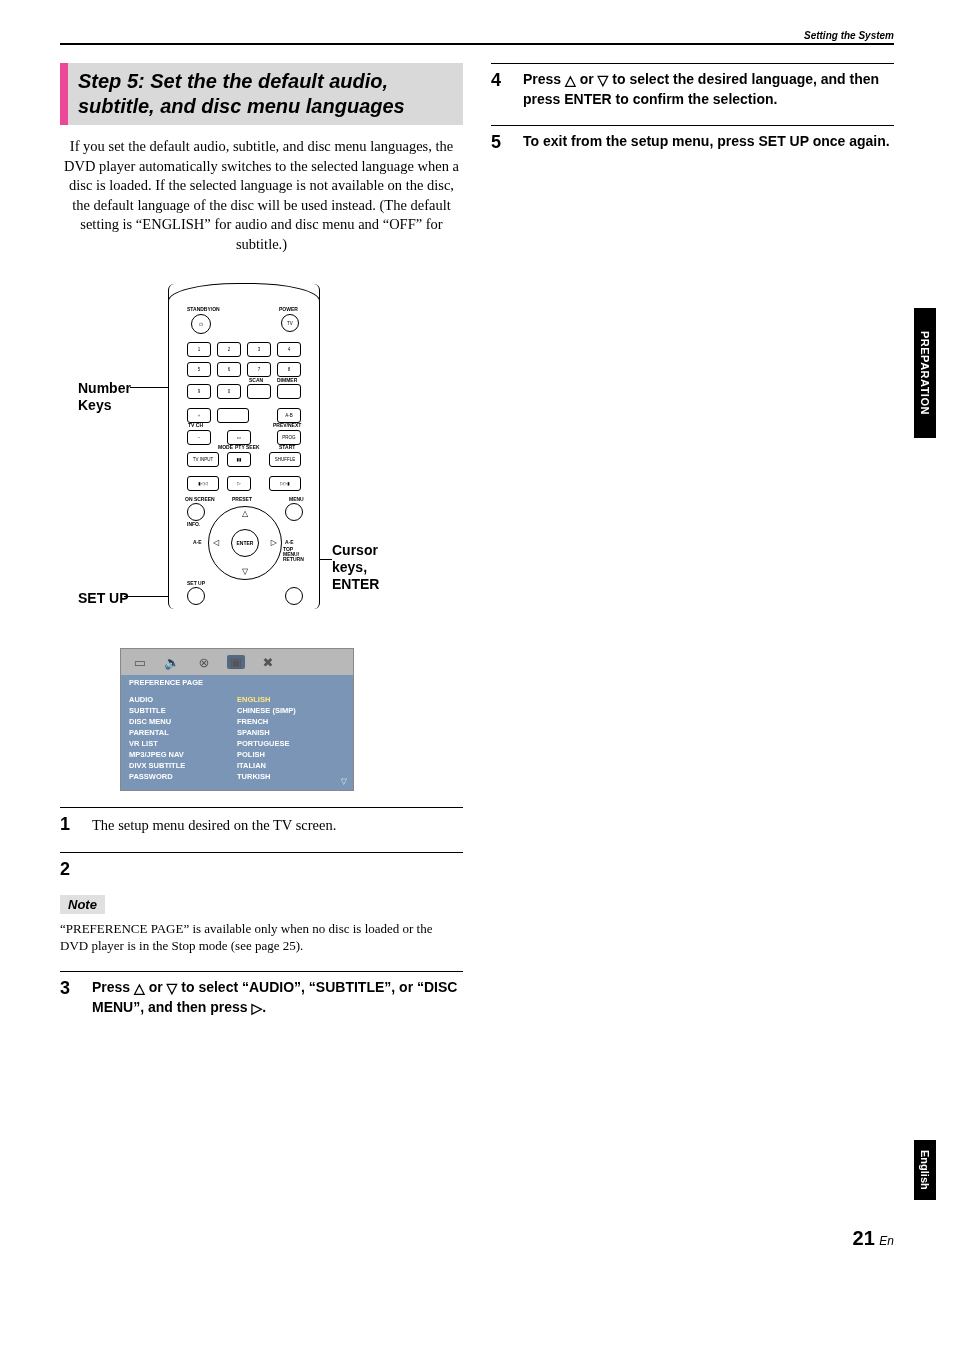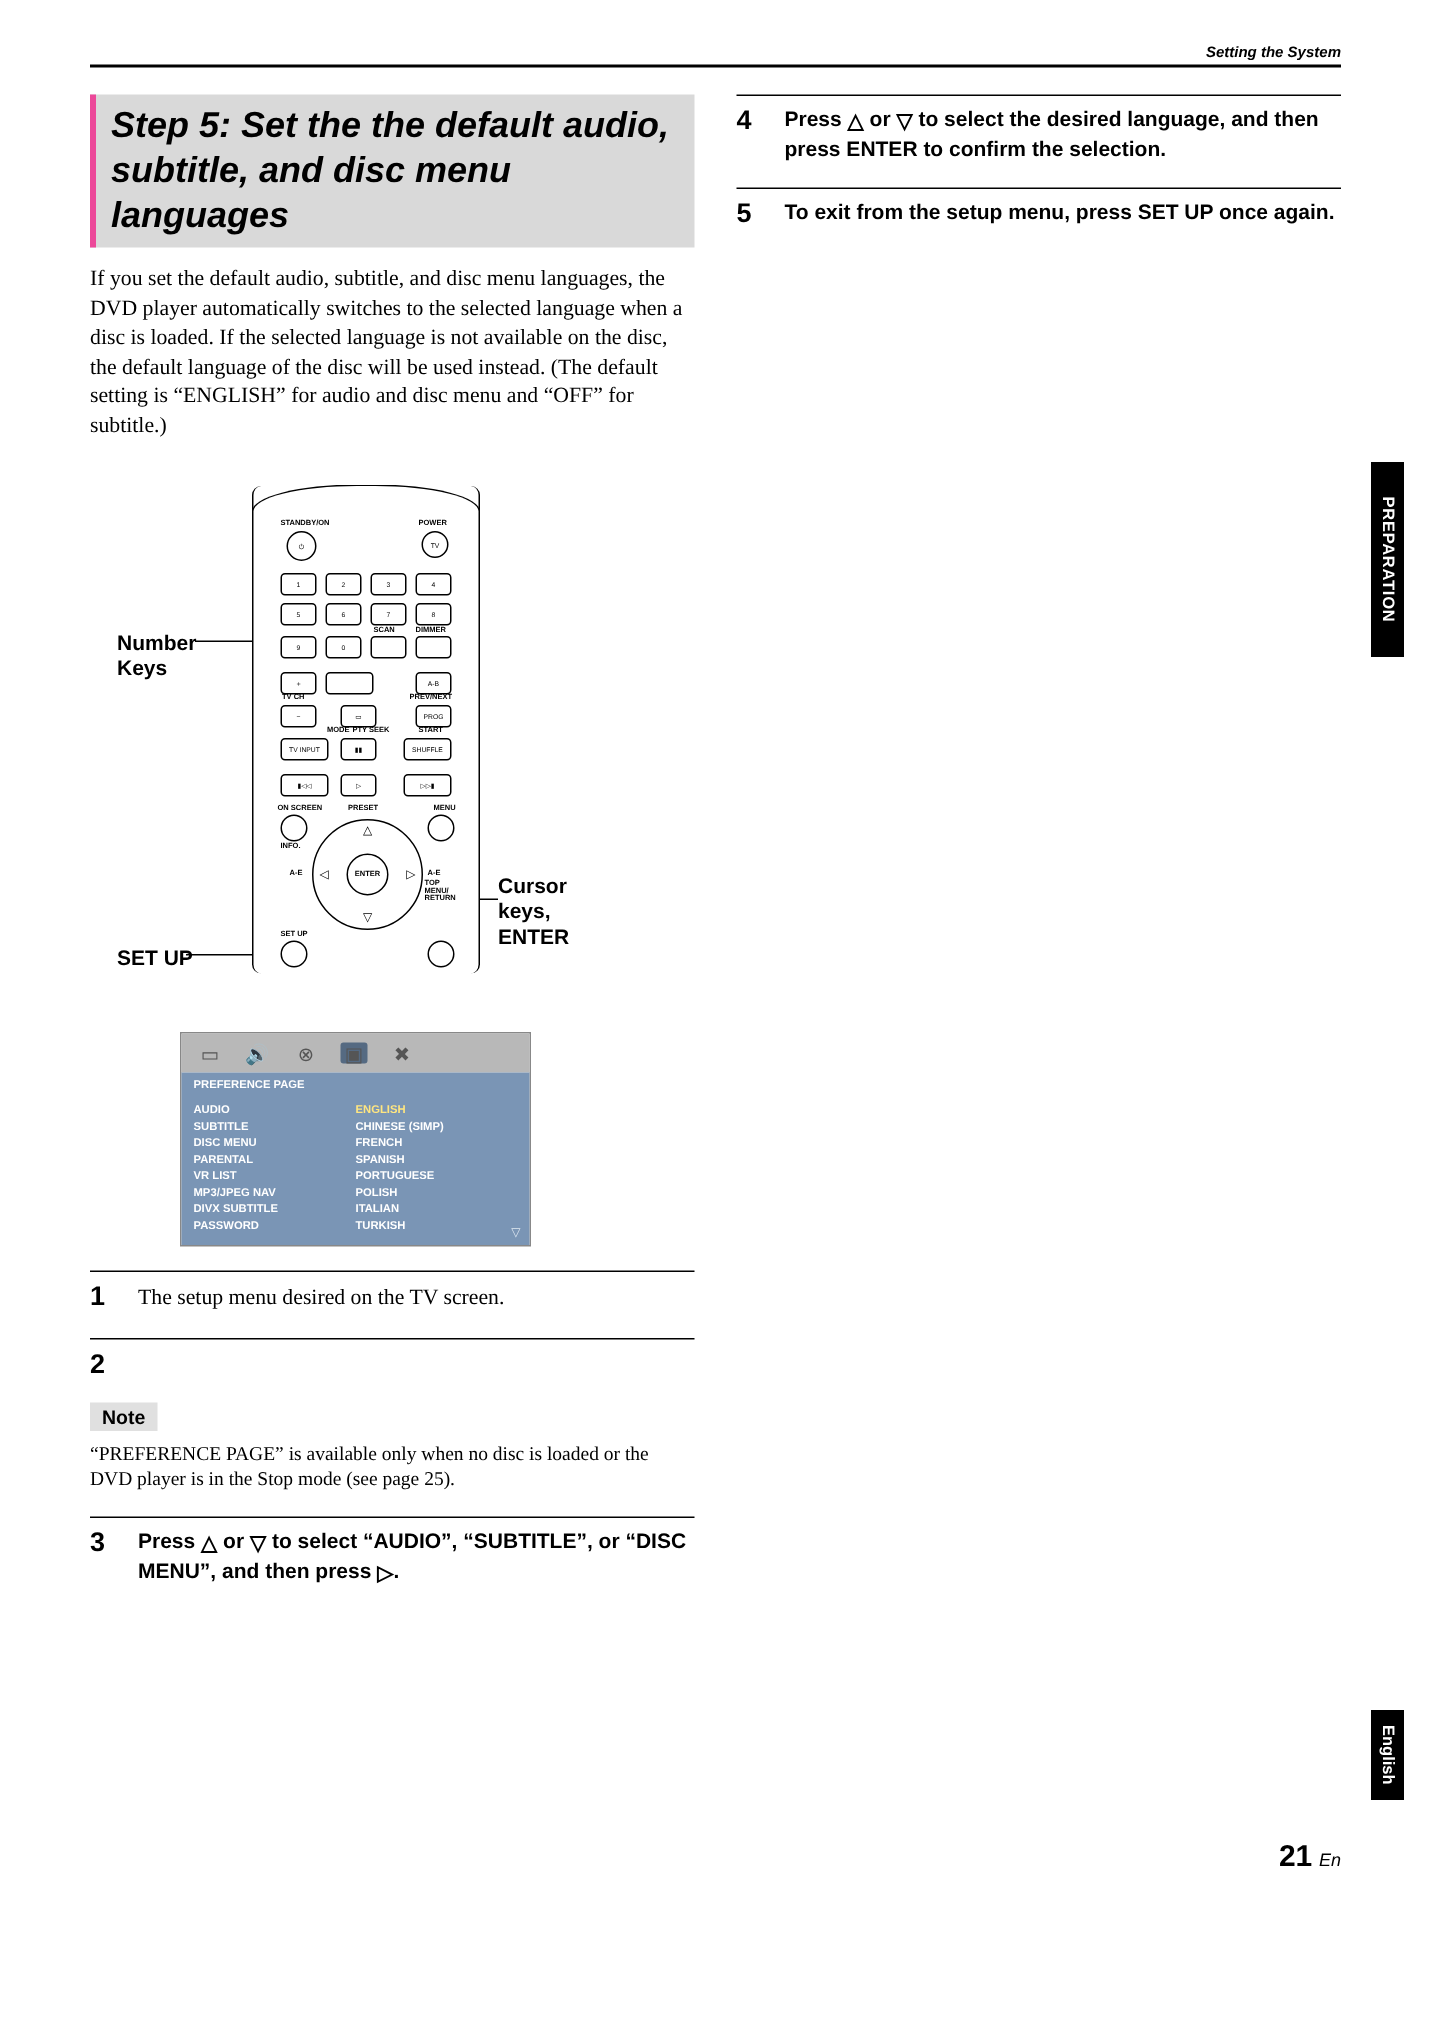--- a/index.html
+++ b/index.html
@@ -34,30 +34,31 @@
     gap: 28px;
   }
   .col {
     flex: 1;
     min-width: 0;
   }
   .section-title {
     font-family: Arial, Helvetica, sans-serif;
     font-style: italic;
     font-weight: bold;
-    font-size: 24px;
+    font-size: 20px;
     background: #d9d9d9;
-    border-left: 4px solid #ec4899;
+    border-left: 8px solid #ec4899;
     padding: 6px 10px 6px 10px;
     margin: 14px 0 12px 0;
     line-height: 1.25;
   }
   .body-text {
     font-size: 14.5px;
     line-height: 1.35;
+    text-align: center;
   }
   .step {
     margin-top: 16px;
     border-top: 1px solid #000;
     padding-top: 6px;
     display: flex;
     gap: 14px;
   }
   .step-num {
     font-family: Arial, Helvetica, sans-serif;
@@ -76,20 +77,21 @@
     font-size: 14px;
     line-height: 1.35;
   }
   .step-desc {
     font-size: 14.5px;
     line-height: 1.35;
     margin-top: 2px;
   }
   .note-label {
     font-family: Arial, Helvetica, sans-serif;
+    font-style: italic;
     font-weight: bold;
     font-size: 13px;
     background: #e0e0e0;
     display: inline-block;
     padding: 2px 8px;
     margin-top: 14px;
   }
   .note-text {
     font-size: 13px;
     line-height: 1.35;

